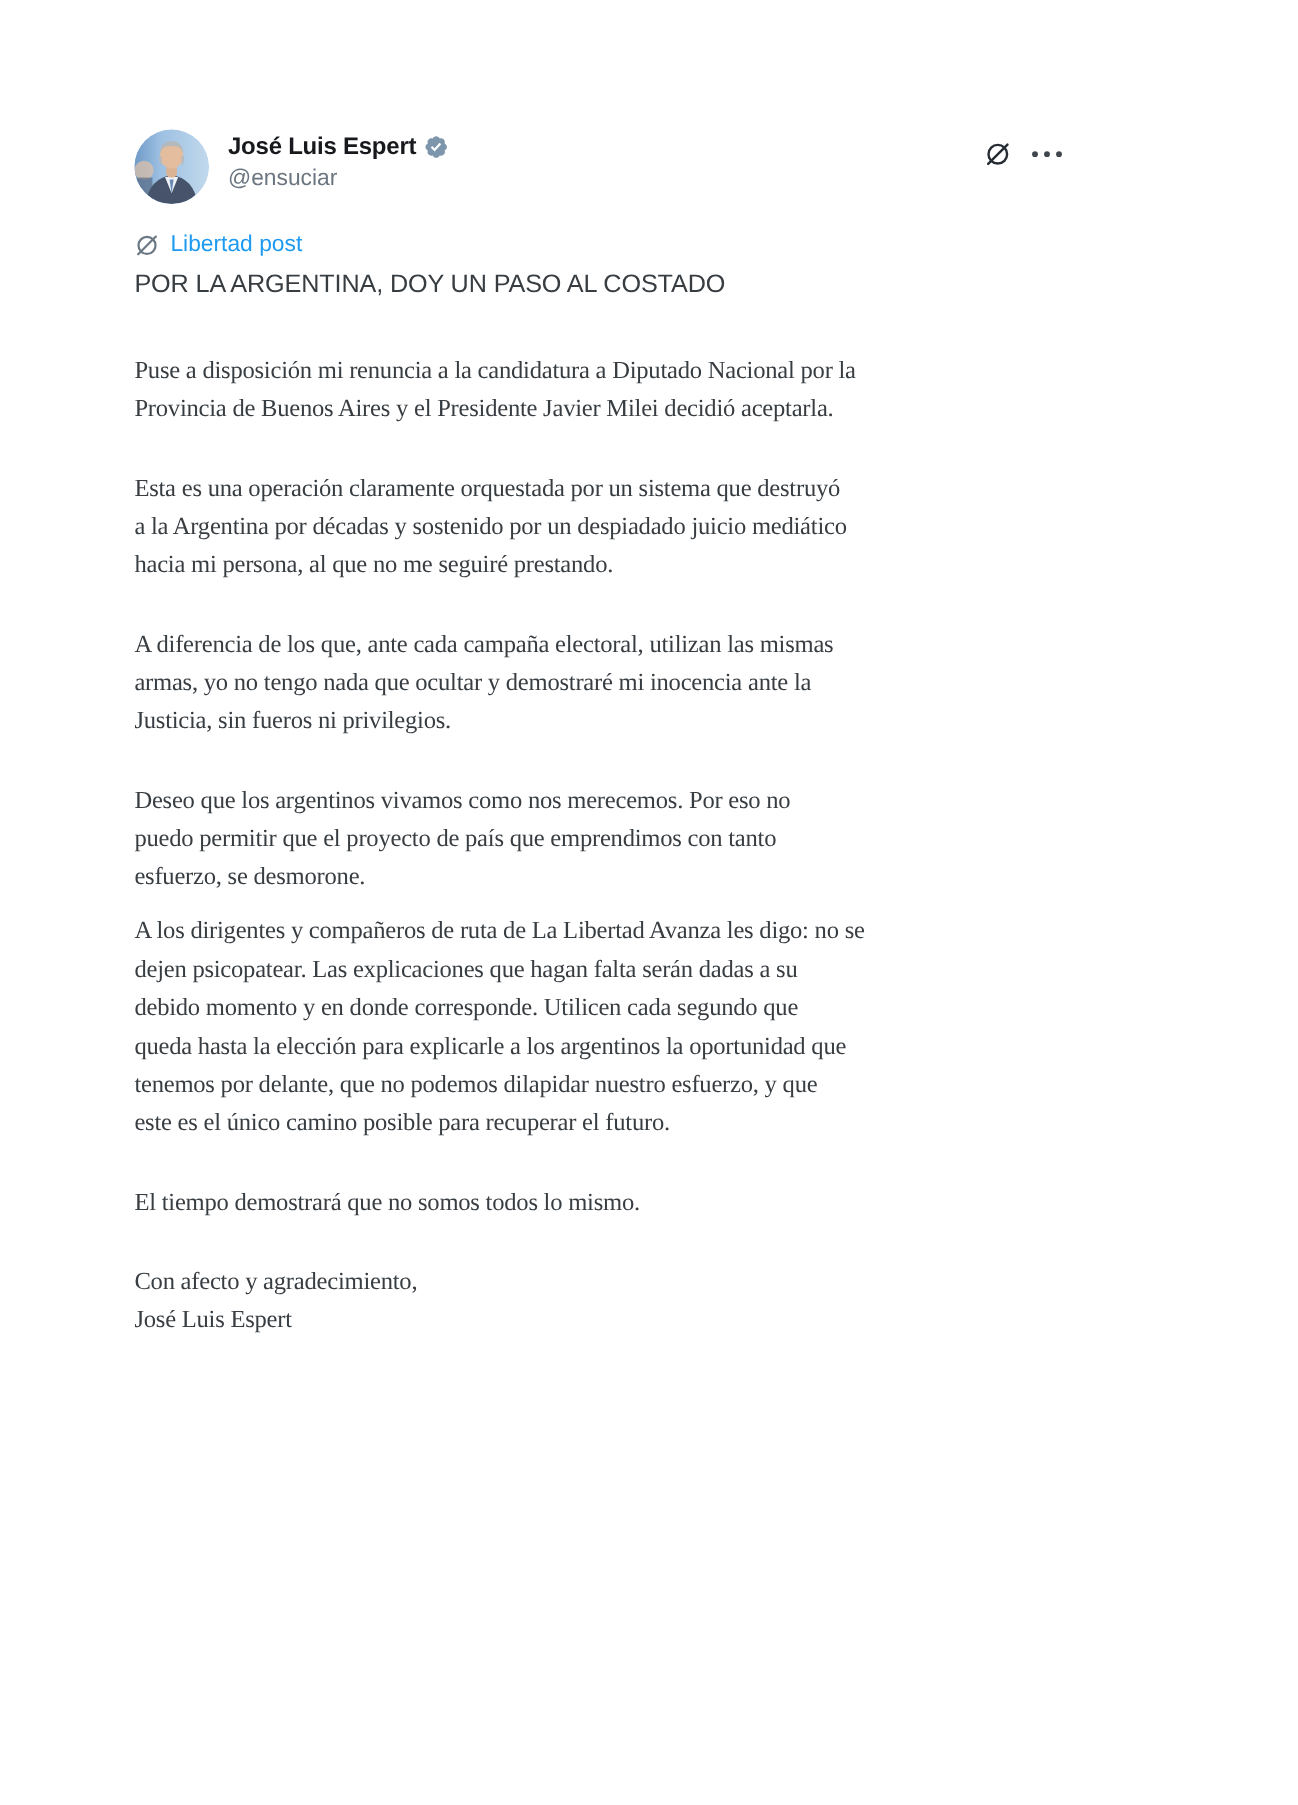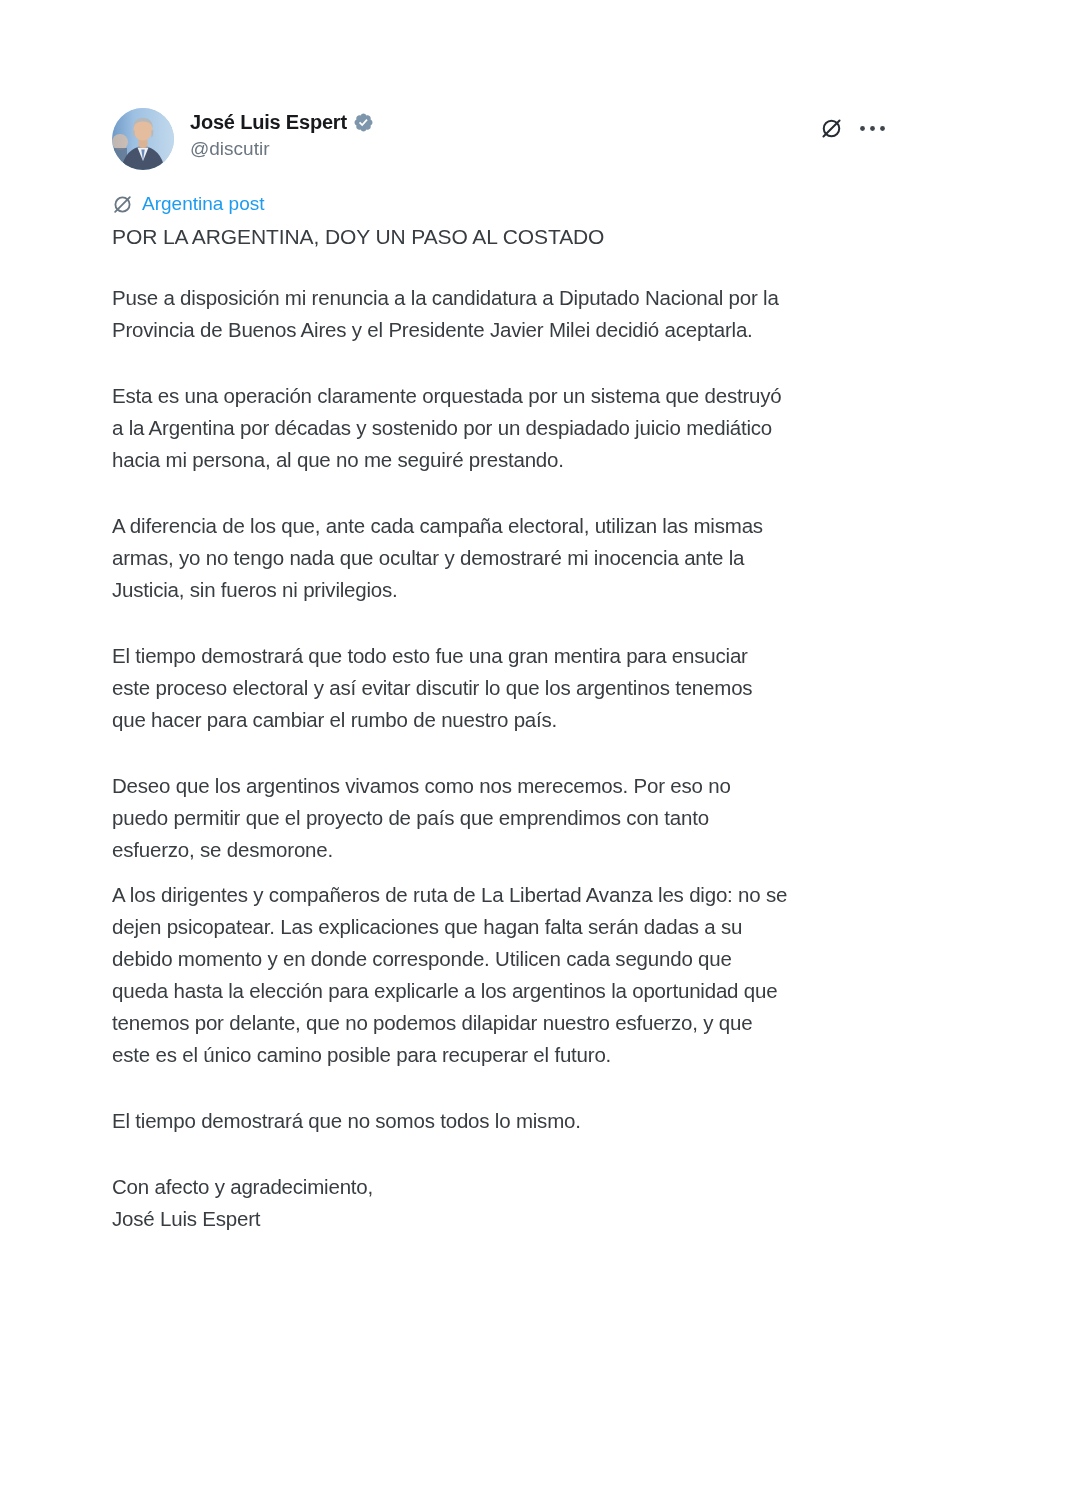--- a/index.html
+++ b/index.html
@@ -46,21 +46,21 @@
     cursor: pointer; width: max-content;
   }
   .translate-row svg { display: block; }
   .tweet-title {
     font-size: 21px; font-weight: 400;
     line-height: 30px;
     margin: 7px 0 0;
     letter-spacing: -0.1px;
     white-space: pre;
   }
-  .tweet-body { margin-top: 30px; }
+  .tweet-body { margin-top: 41px; font-family: Liberation Serif, serif; }
   .tweet-body p {
     font-size: 20.5px;
     line-height: 32px;
     margin: 34px 0 0;
     letter-spacing: -0.2px;
     white-space: pre;
   }
   .tweet-body p:first-child { margin-top: 0; }
   .tweet-body p.tight { margin-top: 13px; }
 </style>
@@ -100,21 +100,21 @@
 
     <div class="user-info">
       <div class="name-row">
         <span class="display-name">José Luis Espert</span>
         <span class="verified-badge">
           <svg viewBox="0 0 24 24">
             <path fill="#7e96ab" d="M22.25 12c0-1.43-.88-2.67-2.19-3.34.46-1.39.2-2.9-.81-3.91s-2.52-1.27-3.91-.81c-.66-1.31-1.91-2.19-3.34-2.19s-2.67.88-3.33 2.19c-1.4-.46-2.91-.2-3.92.81s-1.26 2.52-.8 3.91c-1.31.67-2.2 1.91-2.2 3.34s.89 2.67 2.2 3.34c-.46 1.39-.21 2.9.8 3.91s2.52 1.26 3.91.81c.67 1.31 1.91 2.19 3.34 2.19s2.68-.88 3.34-2.19c1.39.45 2.9.2 3.91-.81s1.27-2.52.81-3.91c1.31-.67 2.19-1.91 2.19-3.34zm-11.71 4.2L6.8 12.46l1.41-1.42 2.26 2.26 4.8-5.23 1.47 1.36-6.2 6.77z"></path>
           </svg>
         </span>
       </div>
-      <div class="handle">@discutir</div>
+      <div class="handle">@ensuciar</div>
     </div>
 
     <div class="header-actions">
       <span class="icon-btn">
         <svg width="23" height="23" viewBox="0 0 24 24" fill="none">
           <circle cx="12" cy="12" r="8.1" stroke="#262c33" stroke-width="2.1"></circle>
           <line x1="3.6" y1="20.4" x2="20.4" y2="3.6" stroke="#262c33" stroke-width="2.1" stroke-linecap="round"></line>
         </svg>
       </span>
       <span class="icon-btn">
@@ -127,37 +127,34 @@
     </div>
   </header>
 
   <div class="translate-row">
     <span>
       <svg width="21" height="21" viewBox="0 0 24 24" fill="none">
         <circle cx="12" cy="12" r="8.1" stroke="#6b7884" stroke-width="2.1"></circle>
         <line x1="3.6" y1="20.4" x2="20.4" y2="3.6" stroke="#6b7884" stroke-width="2.1" stroke-linecap="round"></line>
       </svg>
     </span>
-    <span>Argentina post</span>
+    <span>Libertad post</span>
   </div>
 
   <h1 class="tweet-title">POR LA ARGENTINA, DOY UN PASO AL COSTADO</h1>
 
   <div class="tweet-body">
     <p>Puse a disposición mi renuncia a la candidatura a Diputado Nacional por la
 Provincia de Buenos Aires y el Presidente Javier Milei decidió aceptarla.</p>
     <p>Esta es una operación claramente orquestada por un sistema que destruyó
 a la Argentina por décadas y sostenido por un despiadado juicio mediático
 hacia mi persona, al que no me seguiré prestando.</p>
     <p>A diferencia de los que, ante cada campaña electoral, utilizan las mismas
 armas, yo no tengo nada que ocultar y demostraré mi inocencia ante la
 Justicia, sin fueros ni privilegios.</p>
-    <p>El tiempo demostrará que todo esto fue una gran mentira para ensuciar
-este proceso electoral y así evitar discutir lo que los argentinos tenemos
-que hacer para cambiar el rumbo de nuestro país.</p>
     <p>Deseo que los argentinos vivamos como nos merecemos. Por eso no
 puedo permitir que el proyecto de país que emprendimos con tanto
 esfuerzo, se desmorone.</p>
     <p class="tight">A los dirigentes y compañeros de ruta de La Libertad Avanza les digo: no se
 dejen psicopatear. Las explicaciones que hagan falta serán dadas a su
 debido momento y en donde corresponde. Utilicen cada segundo que
 queda hasta la elección para explicarle a los argentinos la oportunidad que
 tenemos por delante, que no podemos dilapidar nuestro esfuerzo, y que
 este es el único camino posible para recuperar el futuro.</p>
     <p>El tiempo demostrará que no somos todos lo mismo.</p>

